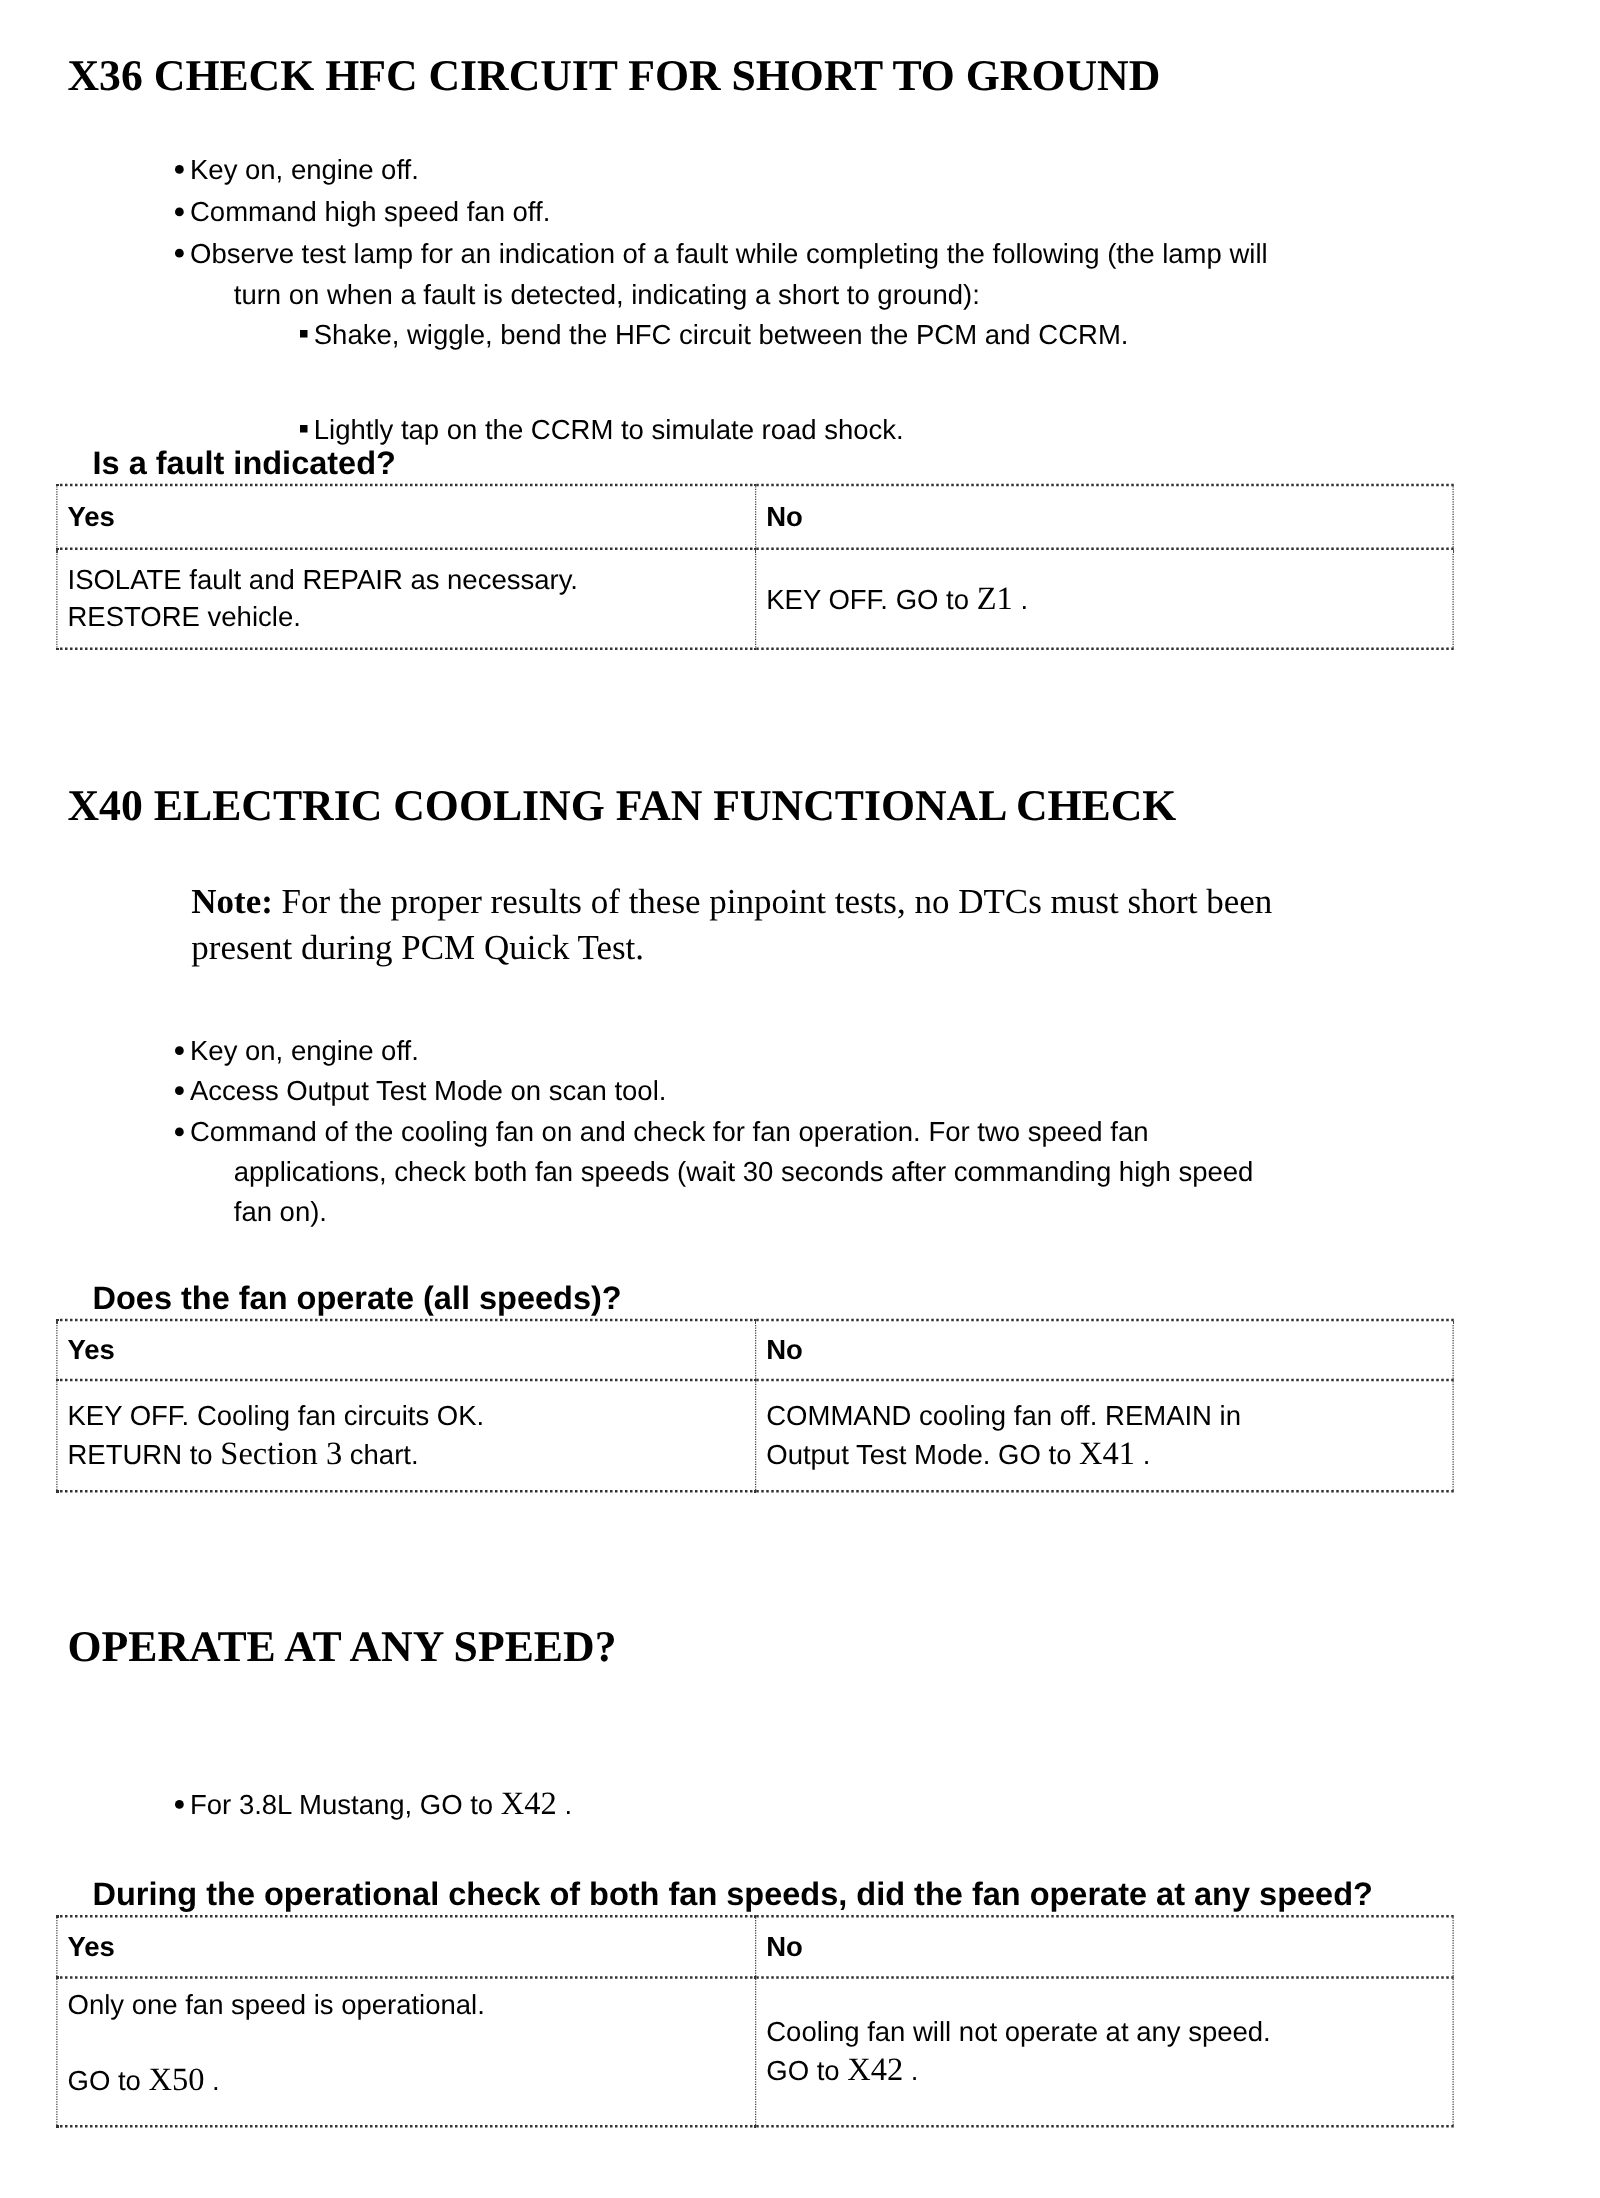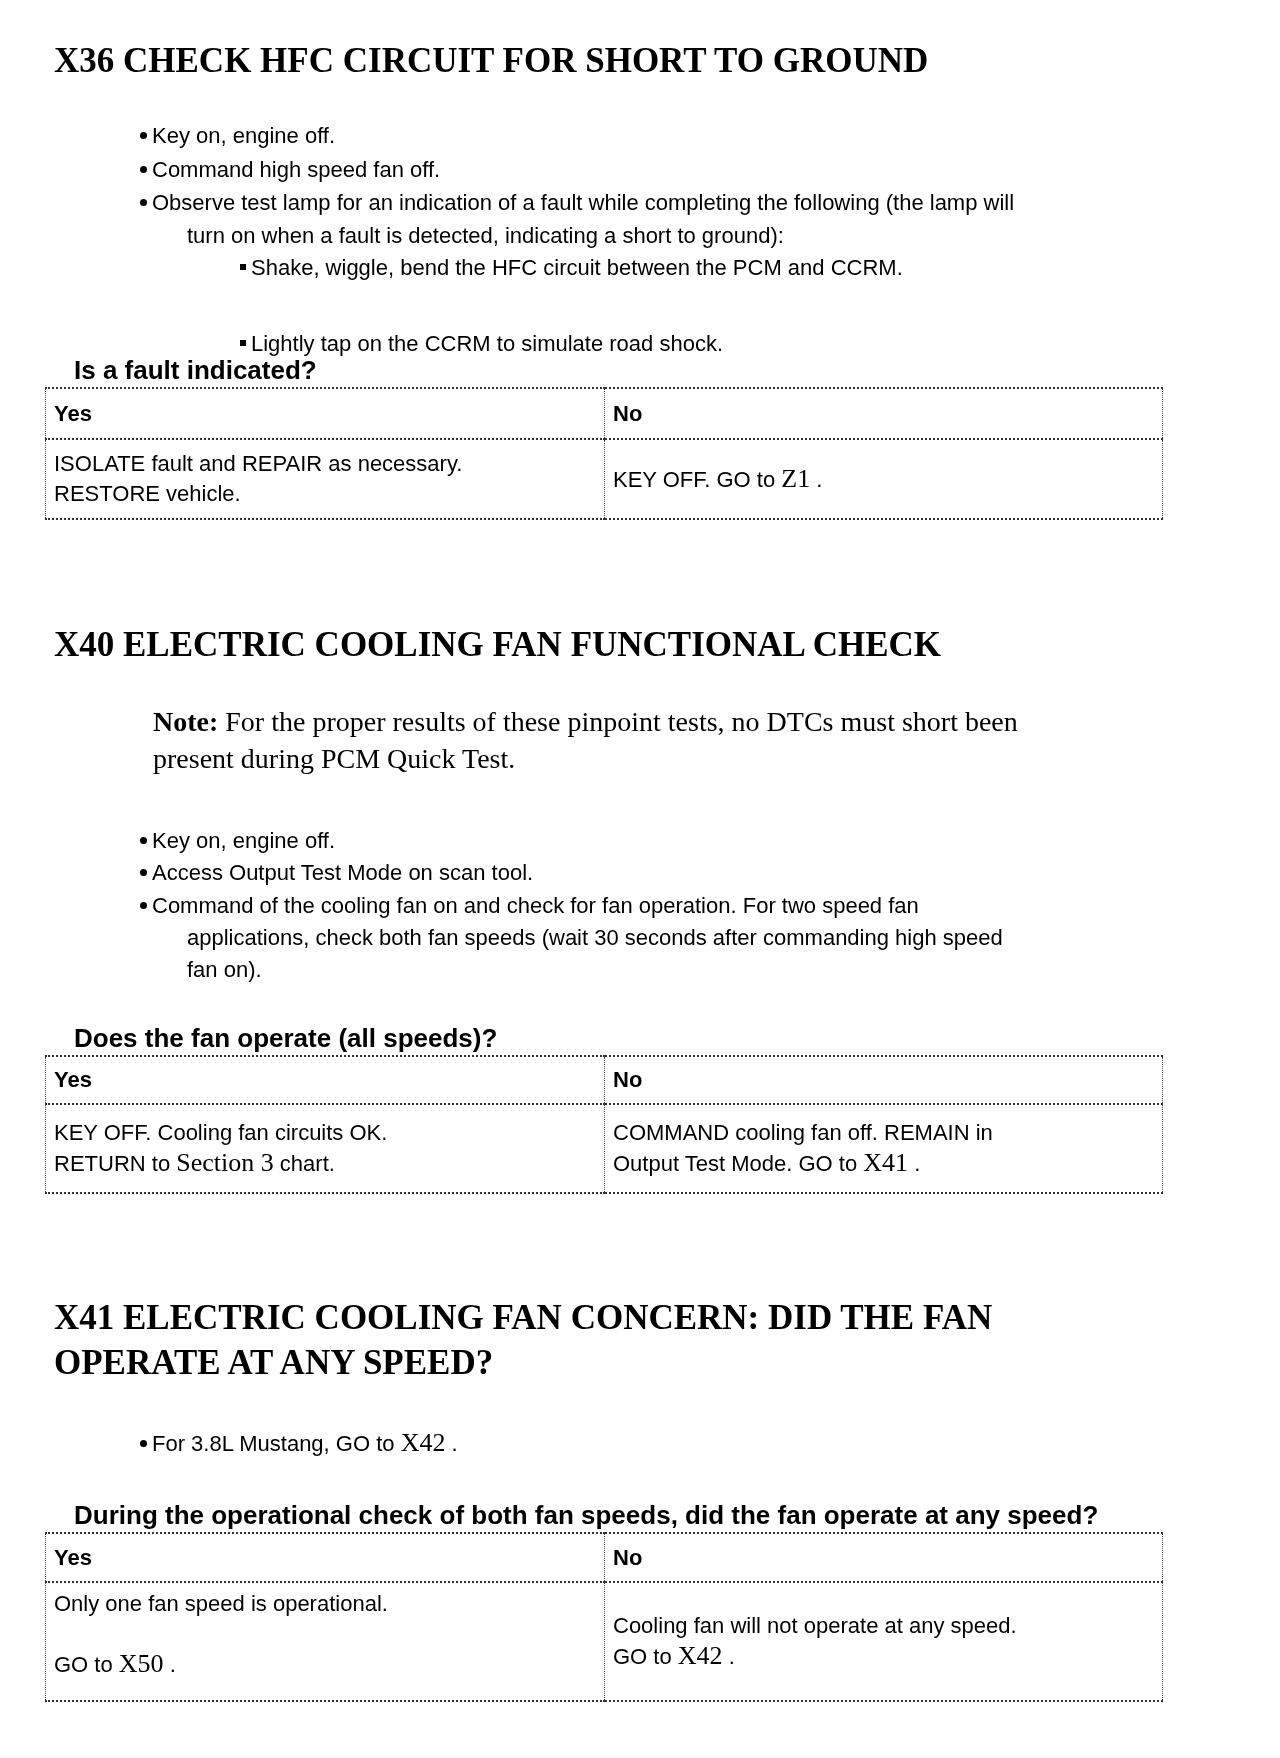--- a/index.html
+++ b/index.html
@@ -106,21 +106,20 @@
     </td>
     <td>
       <div>COMMAND cooling fan off. REMAIN in</div>
       <div><span>Output Test Mode. GO to </span><span class="xref">X41</span><span> .</span></div>
     </td>
   </tr>
 </tbody>
   </table>
 
 <h1 class="abs h1" style="top:1295px;">
-  <div>X41 ELECTRIC COOLING FAN CONCERN: DID THE FAN</div>
   <div>OPERATE AT ANY SPEED?</div>
 </h1>
 
 <div class="li sans" style="left:140px; top:1427px;">
   <span class="bullet"></span><span>For 3.8L Mustang, GO to </span><span class="xref">X42</span><span> .</span>
 </div>
 
 <div class="q sans" style="top:1503px;">During the operational check of both fan speeds, did the fan operate at any speed?</div>
 
 <table class="dt" style="top:1532px;">

